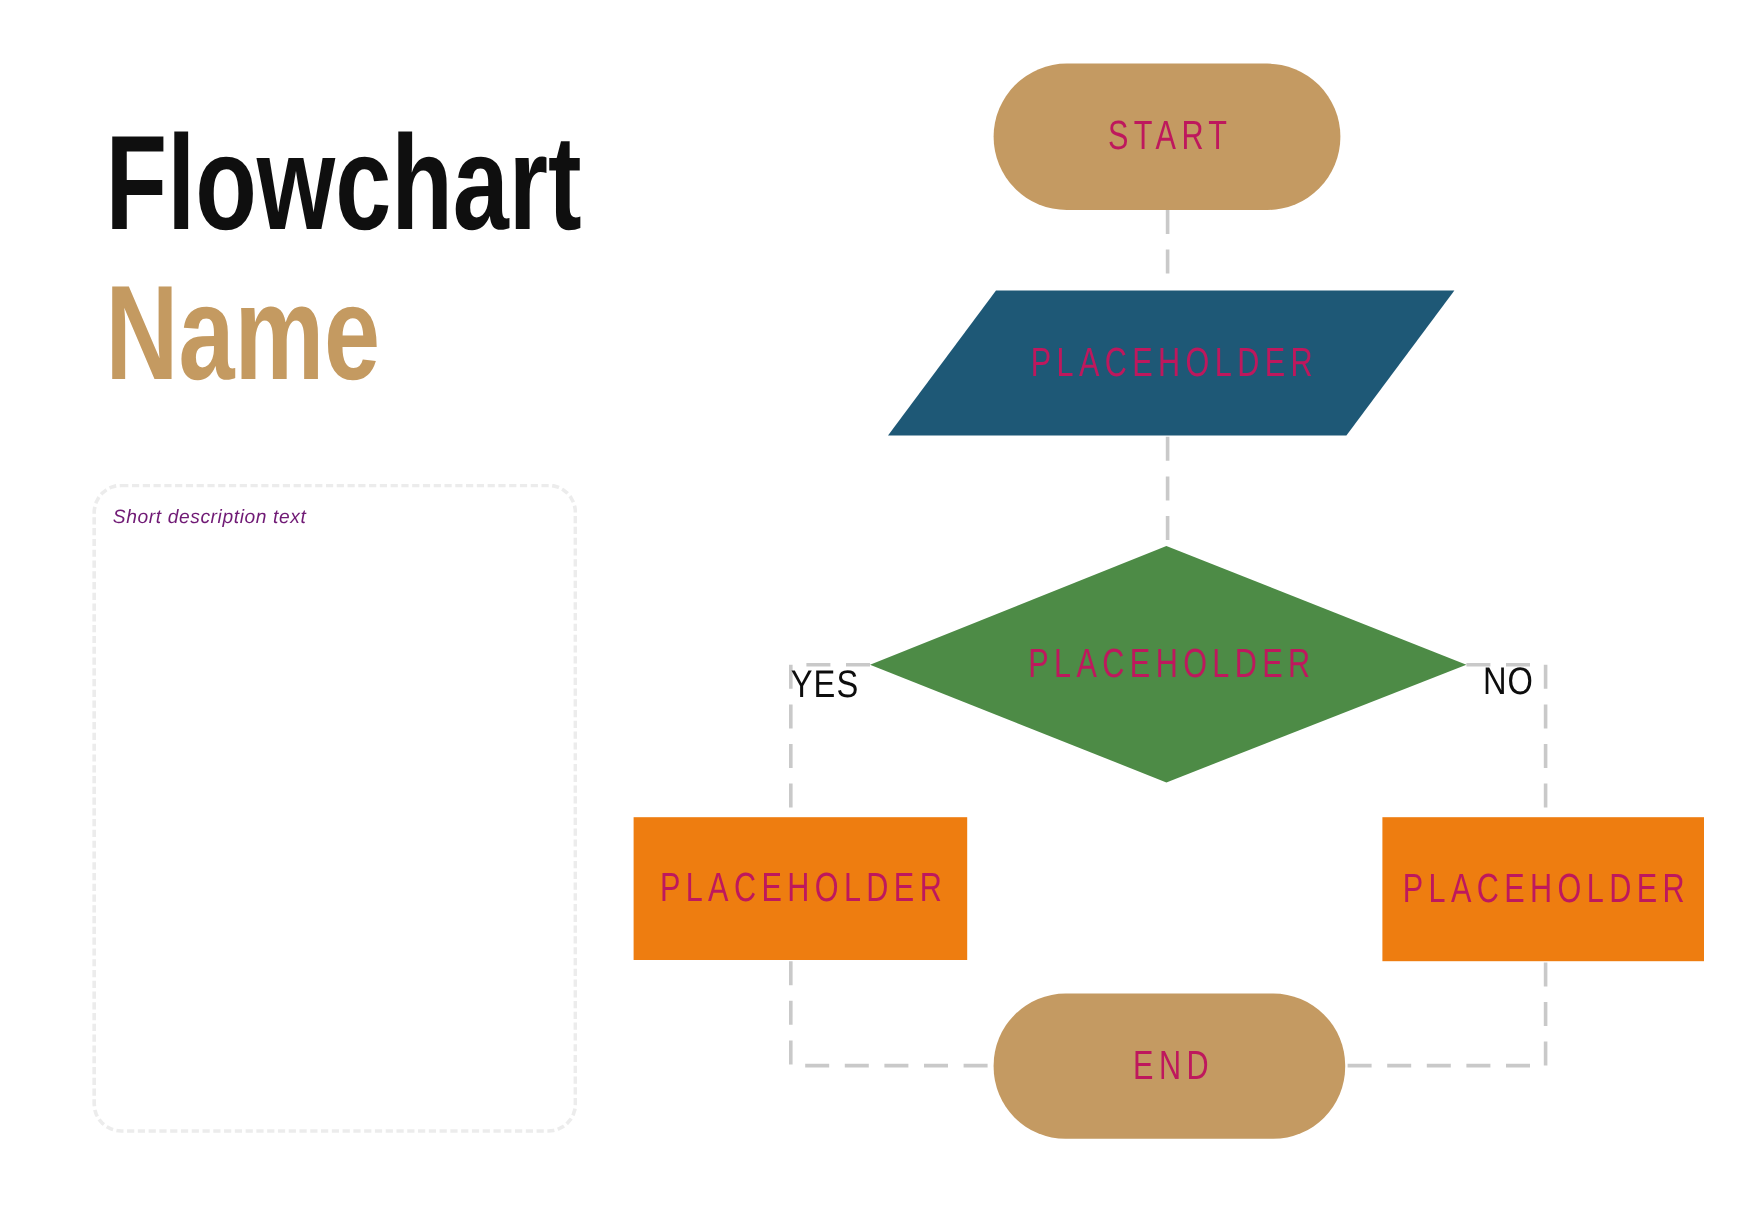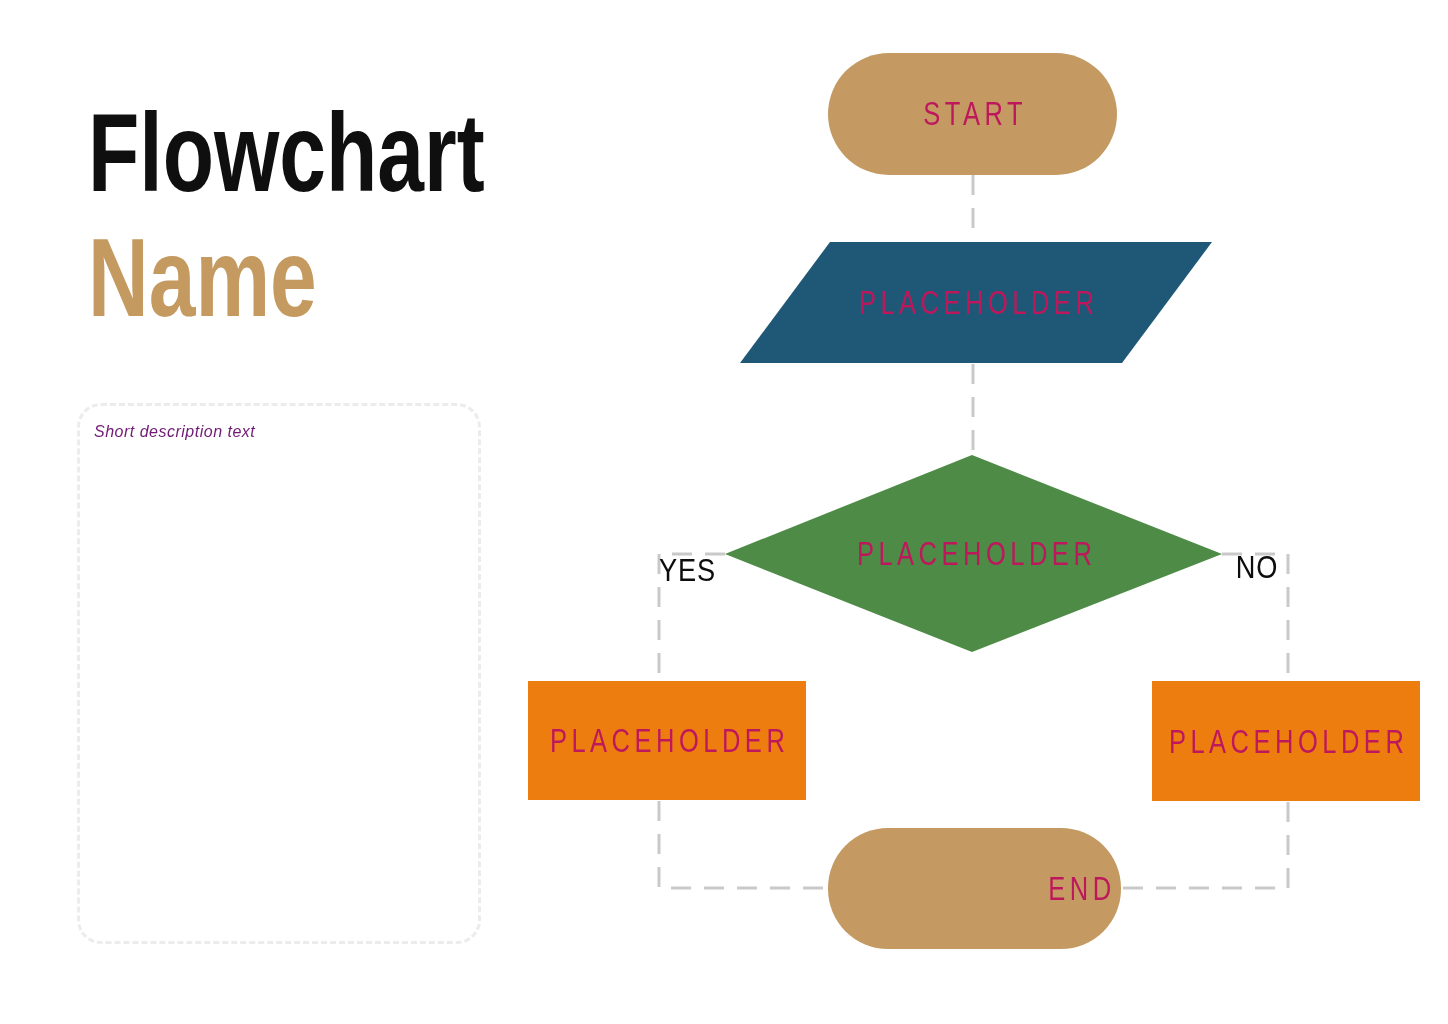--- a/index.html
+++ b/index.html
@@ -93,21 +93,21 @@
     transform: scaleX(0.85);
     white-space: nowrap;
   }
 
   
   .lbl-start   { left: 828px;  top: 53px;  width: 289px; height: 121px; }
   .lbl-input   { left: 740px;  top: 242px; width: 472px; height: 121px; }
   .lbl-decision{ left: 725px;  top: 455px; width: 497px; height: 197px; }
   .lbl-proc-l  { left: 528px;  top: 681px; width: 278px; height: 119px; }
   .lbl-proc-r  { left: 1152px; top: 681px; width: 268px; height: 120px; }
-  .lbl-end     { left: 828px;  top: 828px; width: 293px; height: 121px; justify-content: flex-end; }
+  .lbl-end     { left: 828px;  top: 828px; width: 293px; height: 121px; }
   .lbl-yes     { left: 648px;  top: 505px; width: 80px;  height: 42px; margin-top: 44px; }
   .lbl-no      { left: 1217px; top: 502px; width: 80px;  height: 42px; margin-top: 44px; }
 </style>
 </head>
 <body>
 
 <div class="page">
 
   <div class="title-block">
     <div class="title-line1">Flowchart</div>

